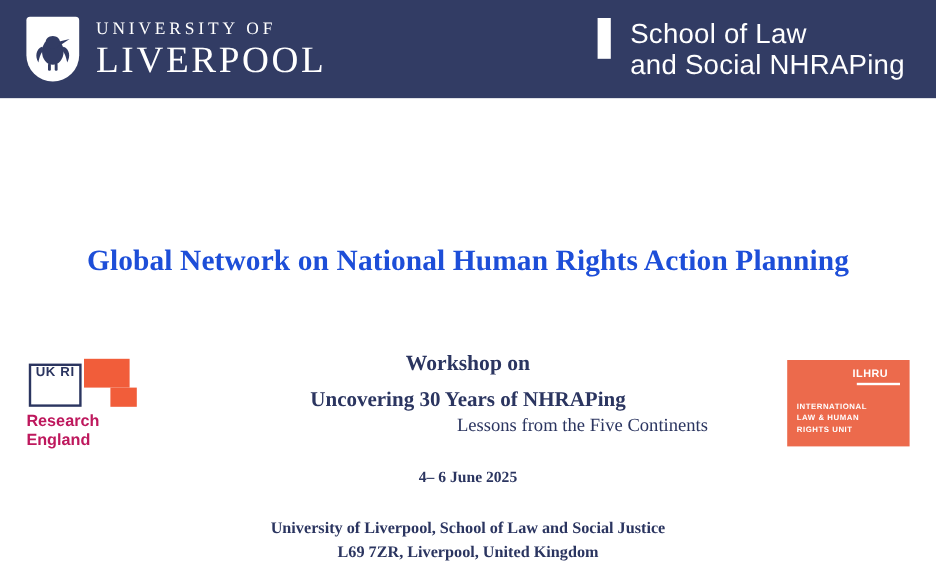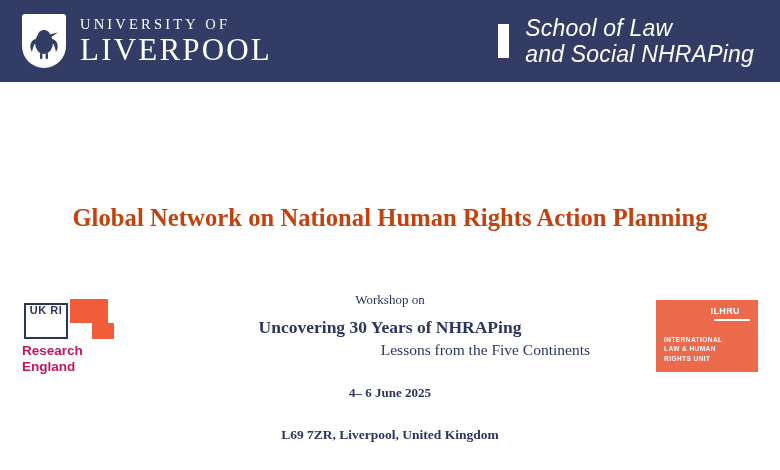--- a/index.html
+++ b/index.html
@@ -64,23 +64,22 @@
   .uni-words .l2 {
     font-family: "Liberation Serif", serif;
     font-size: 31px;
     letter-spacing: 2.2px;
     font-weight: 400;
     margin-top: 3px;
   }
   .header-right {
     margin-left: auto;
     display: flex;
-    align-items: center;
+    align-items: flex-start;
     padding-right: 26px;
-    font-style: italic;
   }
   .slsj-bar {
     width: 11px;
     height: 34px;
     background: #ffffff;
     margin-right: 16px;
     flex: 0 0 auto;
   }
   .slsj-text {
     color: #ffffff;
@@ -100,39 +99,39 @@
     background: #ffffff;
   }
 
   
   .main-title {
     position: absolute;
     top: 204px;
     left: 0;
     width: 780px;
     text-align: center;
-    color: #c2410c;
+    color: #1d4ed8;
     font-family: "Liberation Serif", serif;
     font-size: 24.5px;
     font-weight: bold;
     letter-spacing: 0.1px;
   }
 
   
   .center-block {
     position: absolute;
     top: 292px;
     left: 190px;
     width: 400px;
     text-align: center;
     color: #2b3560;
   }
   .workshop-on {
-    font-size: 13px;
-    font-weight: 400;
+    font-size: 18px;
+    font-weight: 700;
     margin-bottom: 9px;
   }
   .ws-title {
     font-size: 17.5px;
     font-weight: bold;
     margin-bottom: 3px;
   }
   .ws-sub {
     font-size: 15.5px;
     font-weight: 400;
@@ -288,20 +287,21 @@
   <div class="header-rule"></div>
 
   <div class="main-title">Global Network on National Human Rights Action Planning</div>
 
   <div class="center-block">
     <div class="workshop-on">Workshop on</div>
     <div class="ws-title">Uncovering 30 Years of NHRAPing</div>
     <div class="ws-sub">Lessons from the Five Continents</div>
     <div class="ws-dates">4– 6 June 2025</div>
     <div class="ws-venue">
+      <div>University of Liverpool, School of Law and Social Justice</div>
       <div>L69 7ZR, Liverpool, United Kingdom</div>
     </div>
   </div>
 
   <div class="ukri">
     <div class="orange-block"></div>
     <div class="orange-block2"></div>
     <div class="ukri-box">
       <div class="ukri-letters">
         <span>UK RI</span>

